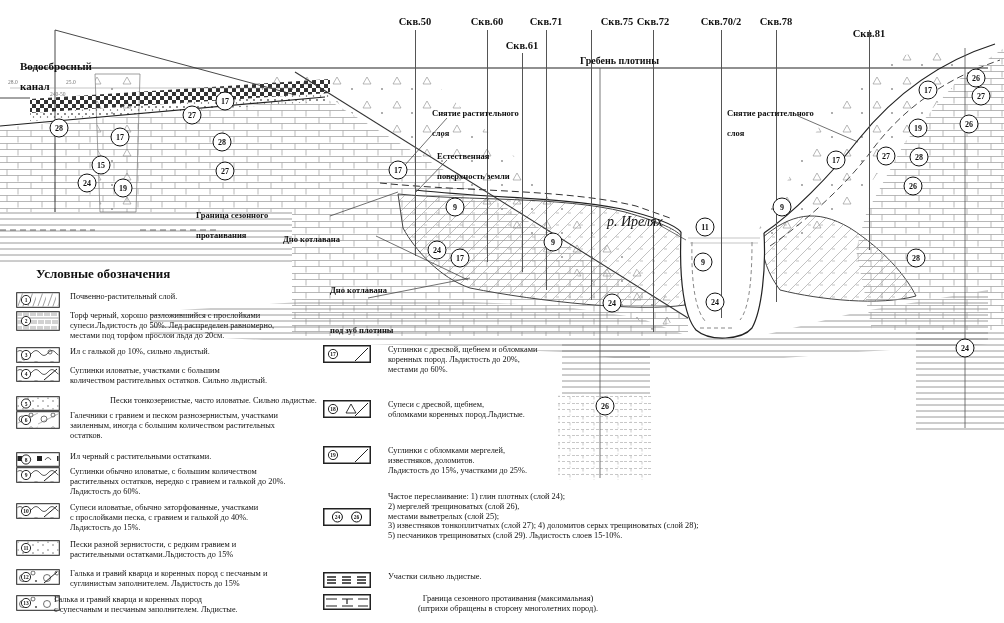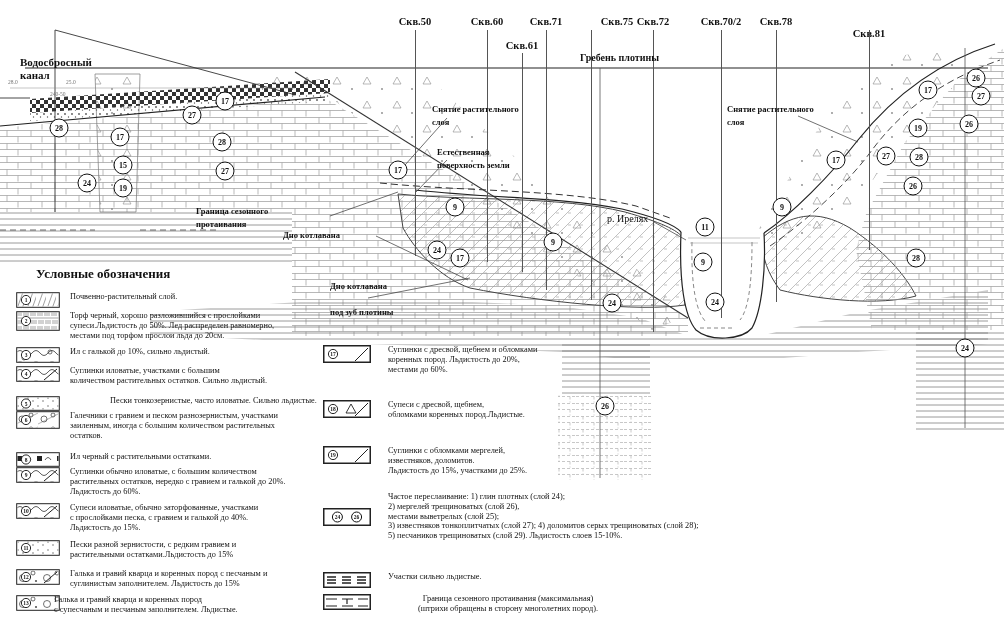--- a/index.html
+++ b/index.html
@@ -4,21 +4,21 @@
 <style>
   html,body{margin:0;padding:0;background:#e8e8e8;}
   #canvas{position:relative;width:1004px;height:623px;background:#5eead4;overflow:hidden;
           font-family:"Liberation Serif","DejaVu Serif",serif;color:#111;}
   #art{position:absolute;left:0;top:0;}
   .bh-label{position:absolute;transform:translateX(-50%);font-weight:bold;font-size:10.5px;white-space:nowrap;}
   .bh-line{position:absolute;width:1px;background:#555;}
   .circ{position:absolute;width:17px;height:17px;border:1.3px solid #111;border-radius:50%;
         background:#fff;transform:translate(-50%,-50%);display:flex;align-items:center;justify-content:center;
         font-size:8px;font-weight:bold;line-height:1;}
-  .ann{position:absolute;font-size:8.5px;font-weight:bold;line-height:13px;white-space:pre-line;}
+  .ann{position:absolute;font-size:8.5px;font-weight:bold;line-height:20px;white-space:pre-line;}
   .tiny{position:absolute;font-size:5.5px;color:#777;white-space:nowrap;}
   #legend-title{position:absolute;left:36px;top:266px;font-size:13px;font-weight:bold;}
   .leg-icon{position:absolute;}
   .leg-text{position:absolute;font-size:8.3px;line-height:9.8px;white-space:pre-line;}
 </style>
 </head>
 <body>
 
 <div id="canvas">
 
@@ -135,21 +135,21 @@
       <div class="bh-label" style="left: 721px; top: 16px;">Скв.70/2</div>
       <div class="bh-line" style="left: 721px; top: 30px; height: 288px;"></div>
       <div class="bh-label" style="left: 776px; top: 16px;">Скв.78</div>
       <div class="bh-line" style="left: 776px; top: 30px; height: 272px;"></div>
       <div class="bh-label" style="left: 869px; top: 28px;">Скв.81</div>
       <div class="bh-line" style="left: 869px; top: 30px; height: 220px;"></div>
     </div>
   <div id="circles">
       <div class="circ" style="left: 59px; top: 128px;">28</div>
       <div class="circ" style="left: 120px; top: 137px;">17</div>
-      <div class="circ" style="left: 123px; top: 165px;">15</div>
+      <div class="circ" style="left: 101px; top: 165px;">15</div>
       <div class="circ" style="left: 87px; top: 183px;">24</div>
       <div class="circ" style="left: 123px; top: 188px;">19</div>
       <div class="circ" style="left: 192px; top: 115px;">27</div>
       <div class="circ" style="left: 225px; top: 101px;">17</div>
       <div class="circ" style="left: 222px; top: 142px;">28</div>
       <div class="circ" style="left: 225px; top: 171px;">27</div>
       <div class="circ" style="left: 398px; top: 170px;">17</div>
       <div class="circ" style="left: 455px; top: 207px;">9</div>
       <div class="circ" style="left: 553px; top: 242px;">9</div>
       <div class="circ" style="left: 437px; top: 250px;">24</div>
@@ -176,21 +176,21 @@
       <div class="ann" style="left: 20px; top: 56px; font-size: 11px;">Водосбросный
 канал</div>
       <div class="ann" style="left: 580px; top: 51px; font-size: 10px;">Гребень плотины</div>
       <div class="ann" style="left: 432px; top: 103px; font-size: 8.5px;">Снятие растительного
 слоя</div>
       <div class="ann" style="left: 437px; top: 146px; font-size: 8.5px;">Естественная
 поверхность земли</div>
       <div class="ann" style="left: 196px; top: 205px; font-size: 8.5px; text-align: left; width: 140px;">Граница сезонного
 протаивания</div>
       <div class="ann" style="left: 283px; top: 229px; font-size: 8.5px;">Дно котлавана</div>
-      <div class="ann" style="left: 607px; top: 212px; font-size: 10px; font-weight: normal;">р. Ирелях</div>
+      <div class="ann" style="left: 607px; top: 212px; font-size: 14px; font-weight: normal; font-style: italic;">р. Ирелях</div>
       <div class="ann" style="left: 727px; top: 103px; font-size: 8.5px;">Снятие растительного
 слоя</div>
       <div class="ann" style="left: 330px; top: 280px; font-size: 8.5px;">Дно котлавана
 
 под зуб плотины</div>
     </div>
   <div id="tiny-labels">
       <div class="tiny" style="left: 8px; top: 79px;">28.0</div>
       <div class="tiny" style="left: 66px; top: 79px;">25.0</div>
       <div class="tiny" style="left: 50px; top: 91px;">240-50</div>

